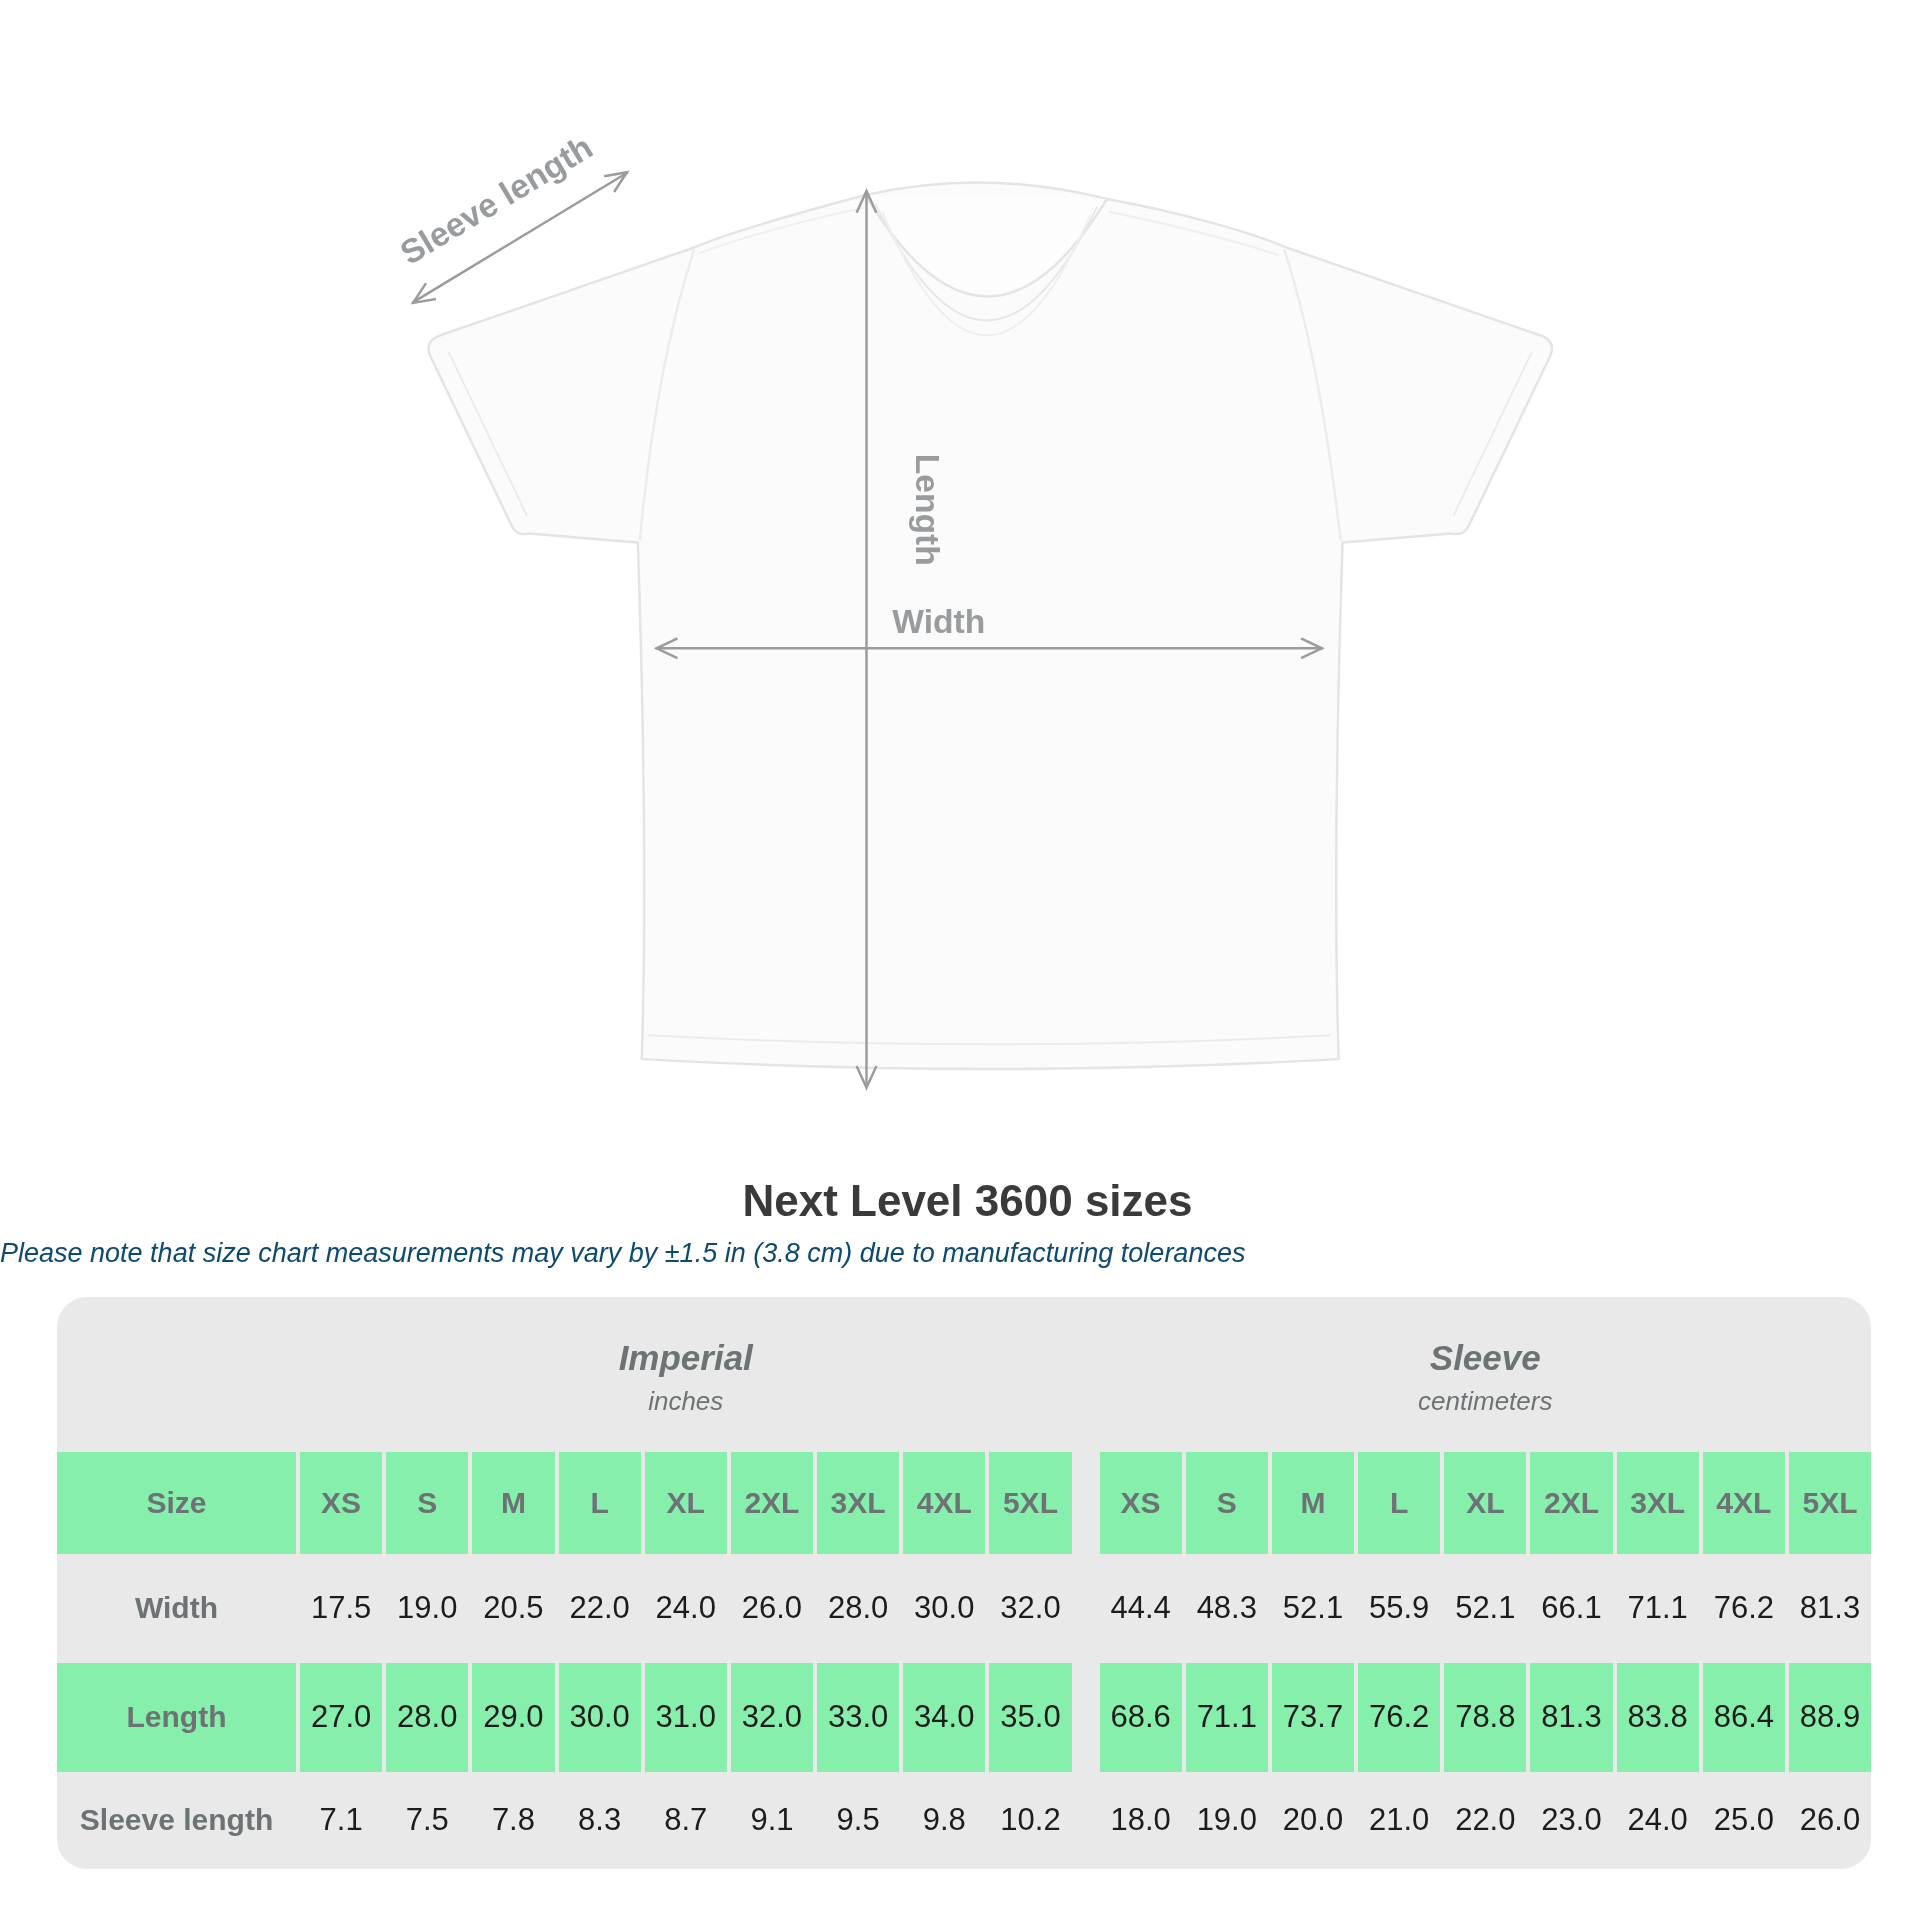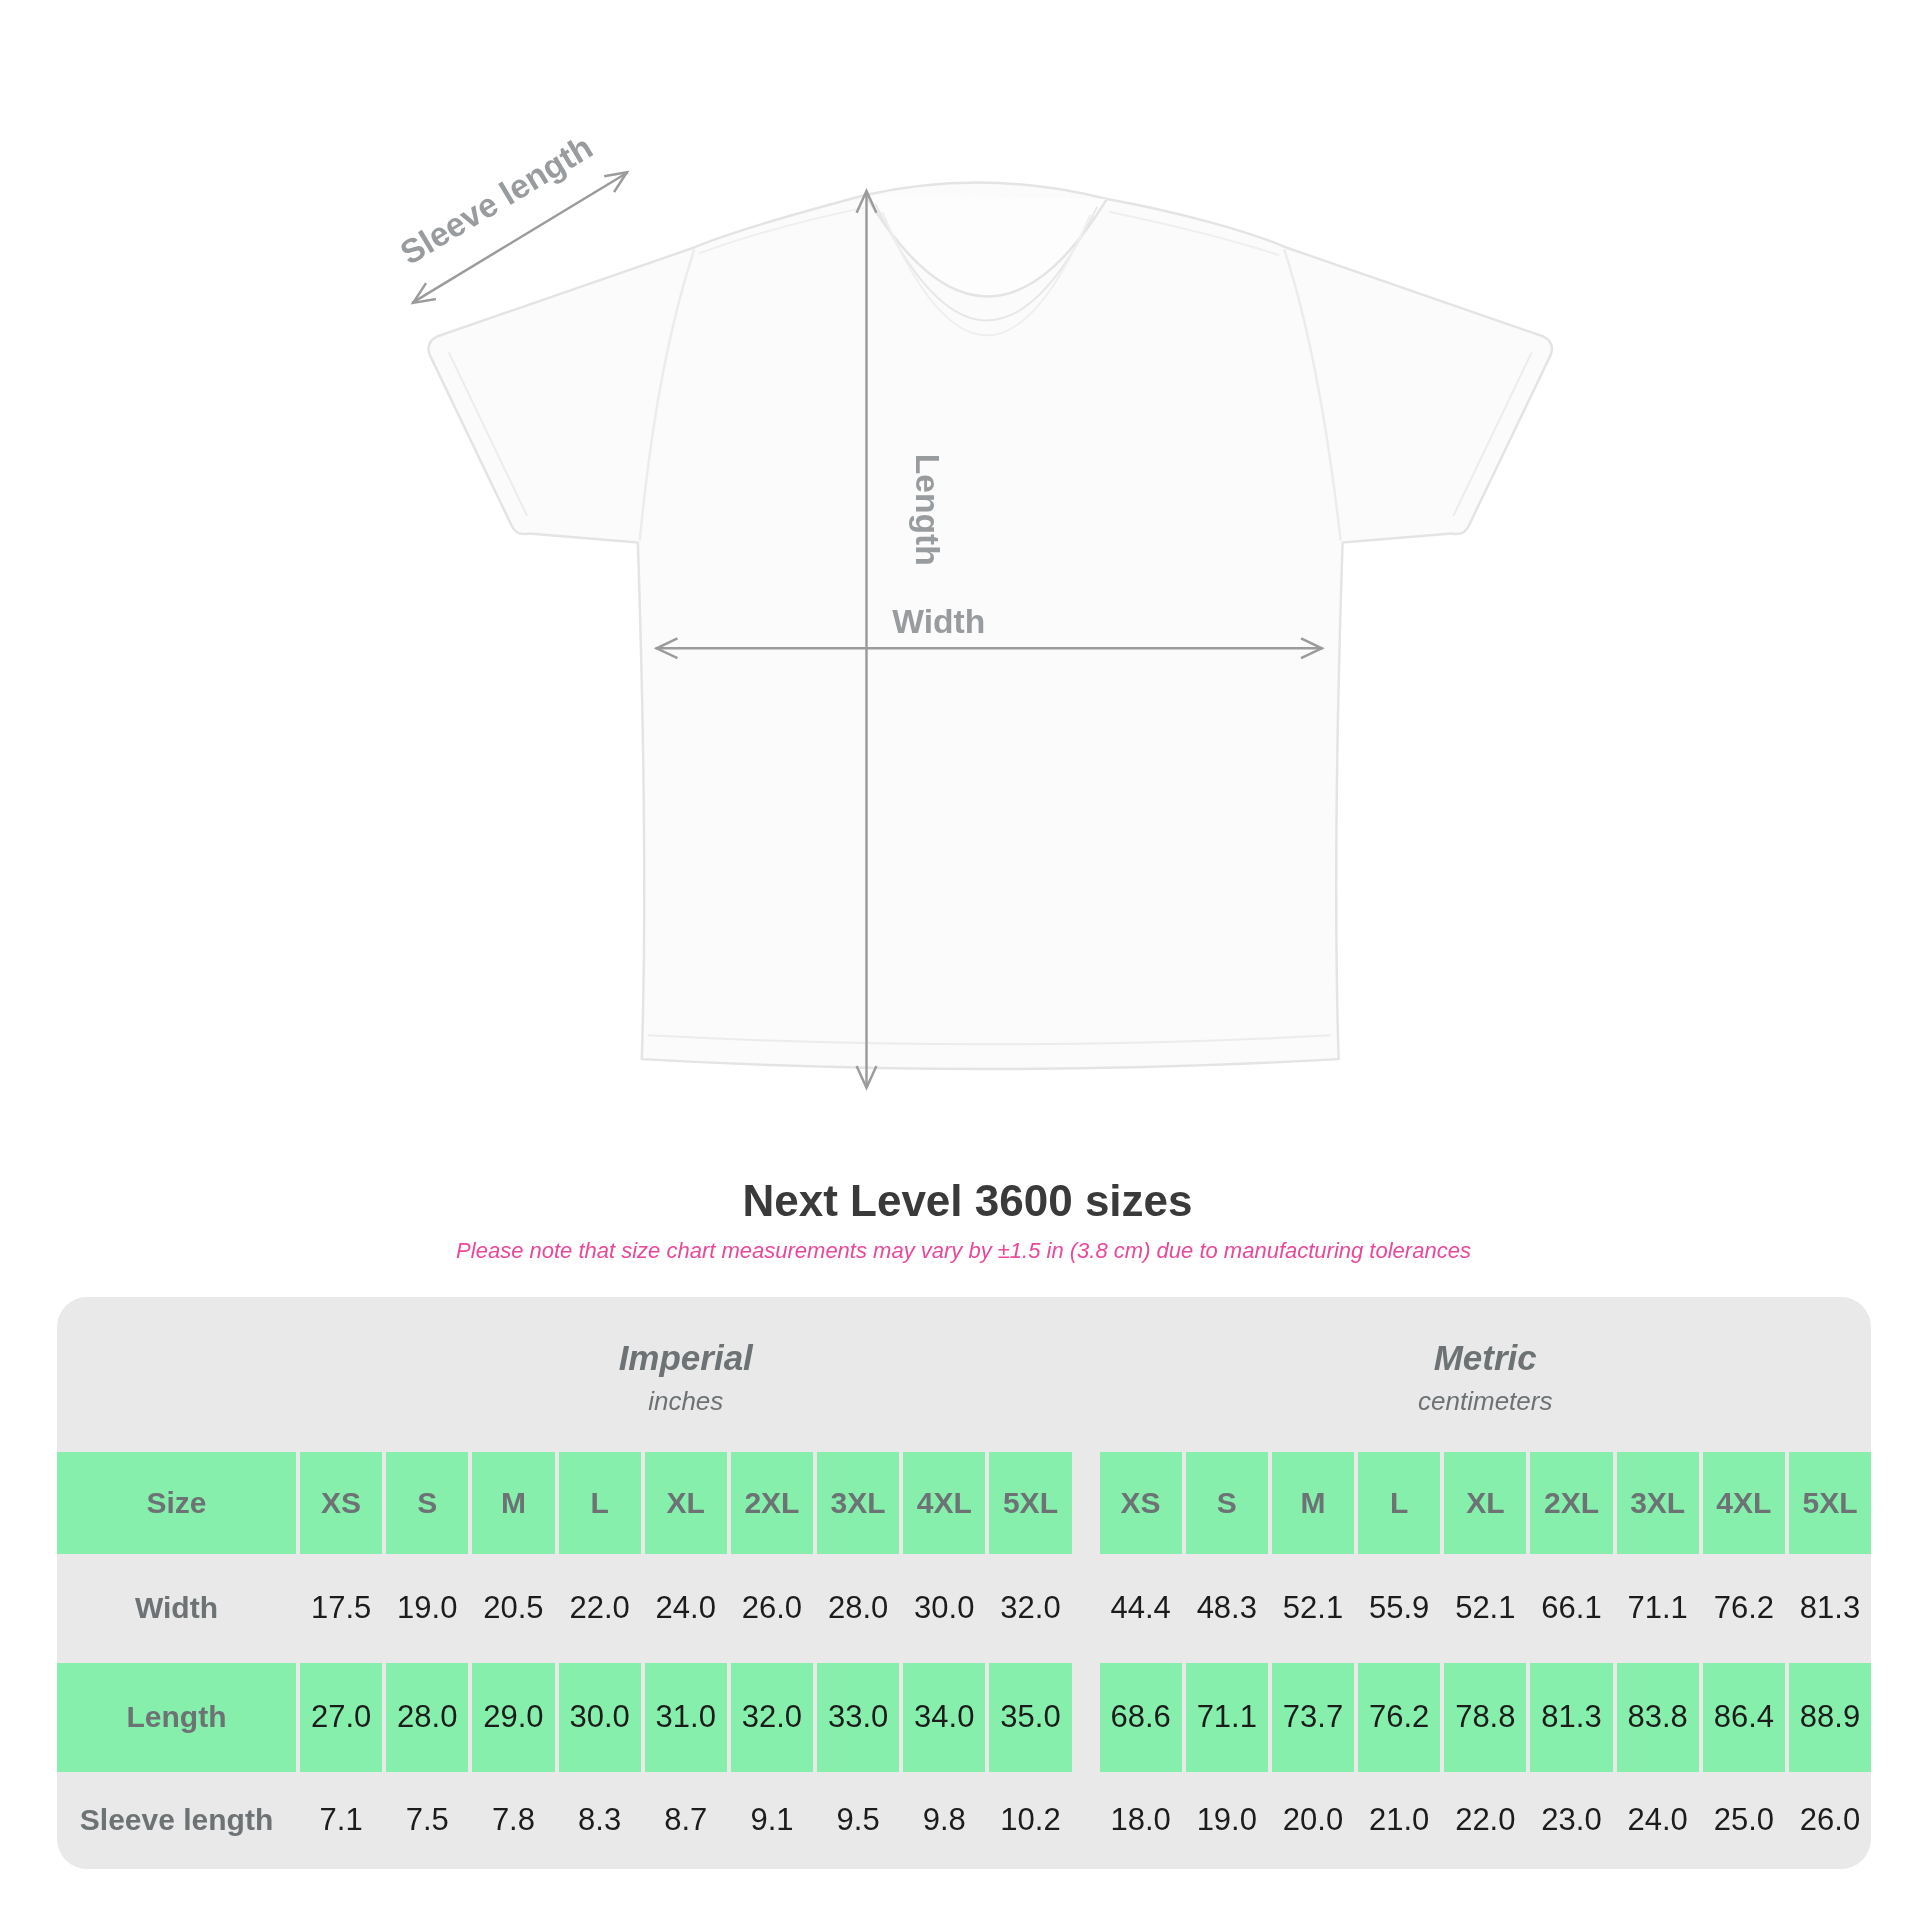--- a/index.html
+++ b/index.html
@@ -5,22 +5,22 @@
   html,body{margin:0;padding:0;background:#ffffff;}
   body{width:1927px;height:1927px;position:relative;font-family:"Liberation Sans",sans-serif;overflow:hidden;}
 
   
   #diagram-svg{position:absolute;left:0;top:0;}
   .annot-text{font-family:"Liberation Sans",sans-serif;font-weight:bold;font-size:34px;fill:#999c9e;}
 
   
   .chart-title{position:absolute;left:4px;top:1176px;width:100%;text-align:center;
     font-size:44px;font-weight:bold;color:#3a3a3a;}
-  .chart-subtitle{position:absolute;left:0;top:1238px;width:100%;text-align:center;
-    font-size:22px;font-style:italic;color:#ec4899;}
+  .chart-subtitle{position:absolute;left:0;top:1238px;width:100%;text-align:left;
+    font-size:27px;font-style:italic;color:#0c4a6e;}
 
   
   .size-table{position:absolute;left:57px;top:1297px;width:1814px;height:572px;
     background:#e9e9e9;border-radius:30px;overflow:hidden;
     display:flex;flex-direction:column;}
   .t-row{display:flex;align-items:stretch;}
   .r-header{height:161px;}
   .r-size{height:105px;}
   .r-width{height:113px;}
   .r-length{height:113px;}
@@ -101,21 +101,21 @@
 <div class="size-table">
 
   <div class="t-row r-header">
     <div class="label-cell g"></div>
     <div class="hgroup">
       <div class="uname">Imperial</div>
       <div class="uunit">inches</div>
     </div>
     <div class="group-spacer g"></div>
     <div class="hgroup">
-      <div class="uname">Metric</div>
+      <div class="uname">Sleeve</div>
       <div class="uunit">centimeters</div>
     </div>
   </div>
 
   <div class="t-row r-size">
     <div class="label-cell w">Size</div>
     <div class="cell w size-head">XS</div>
     <div class="cell w size-head">S</div>
     <div class="cell w size-head">M</div>
     <div class="cell w size-head">L</div>

